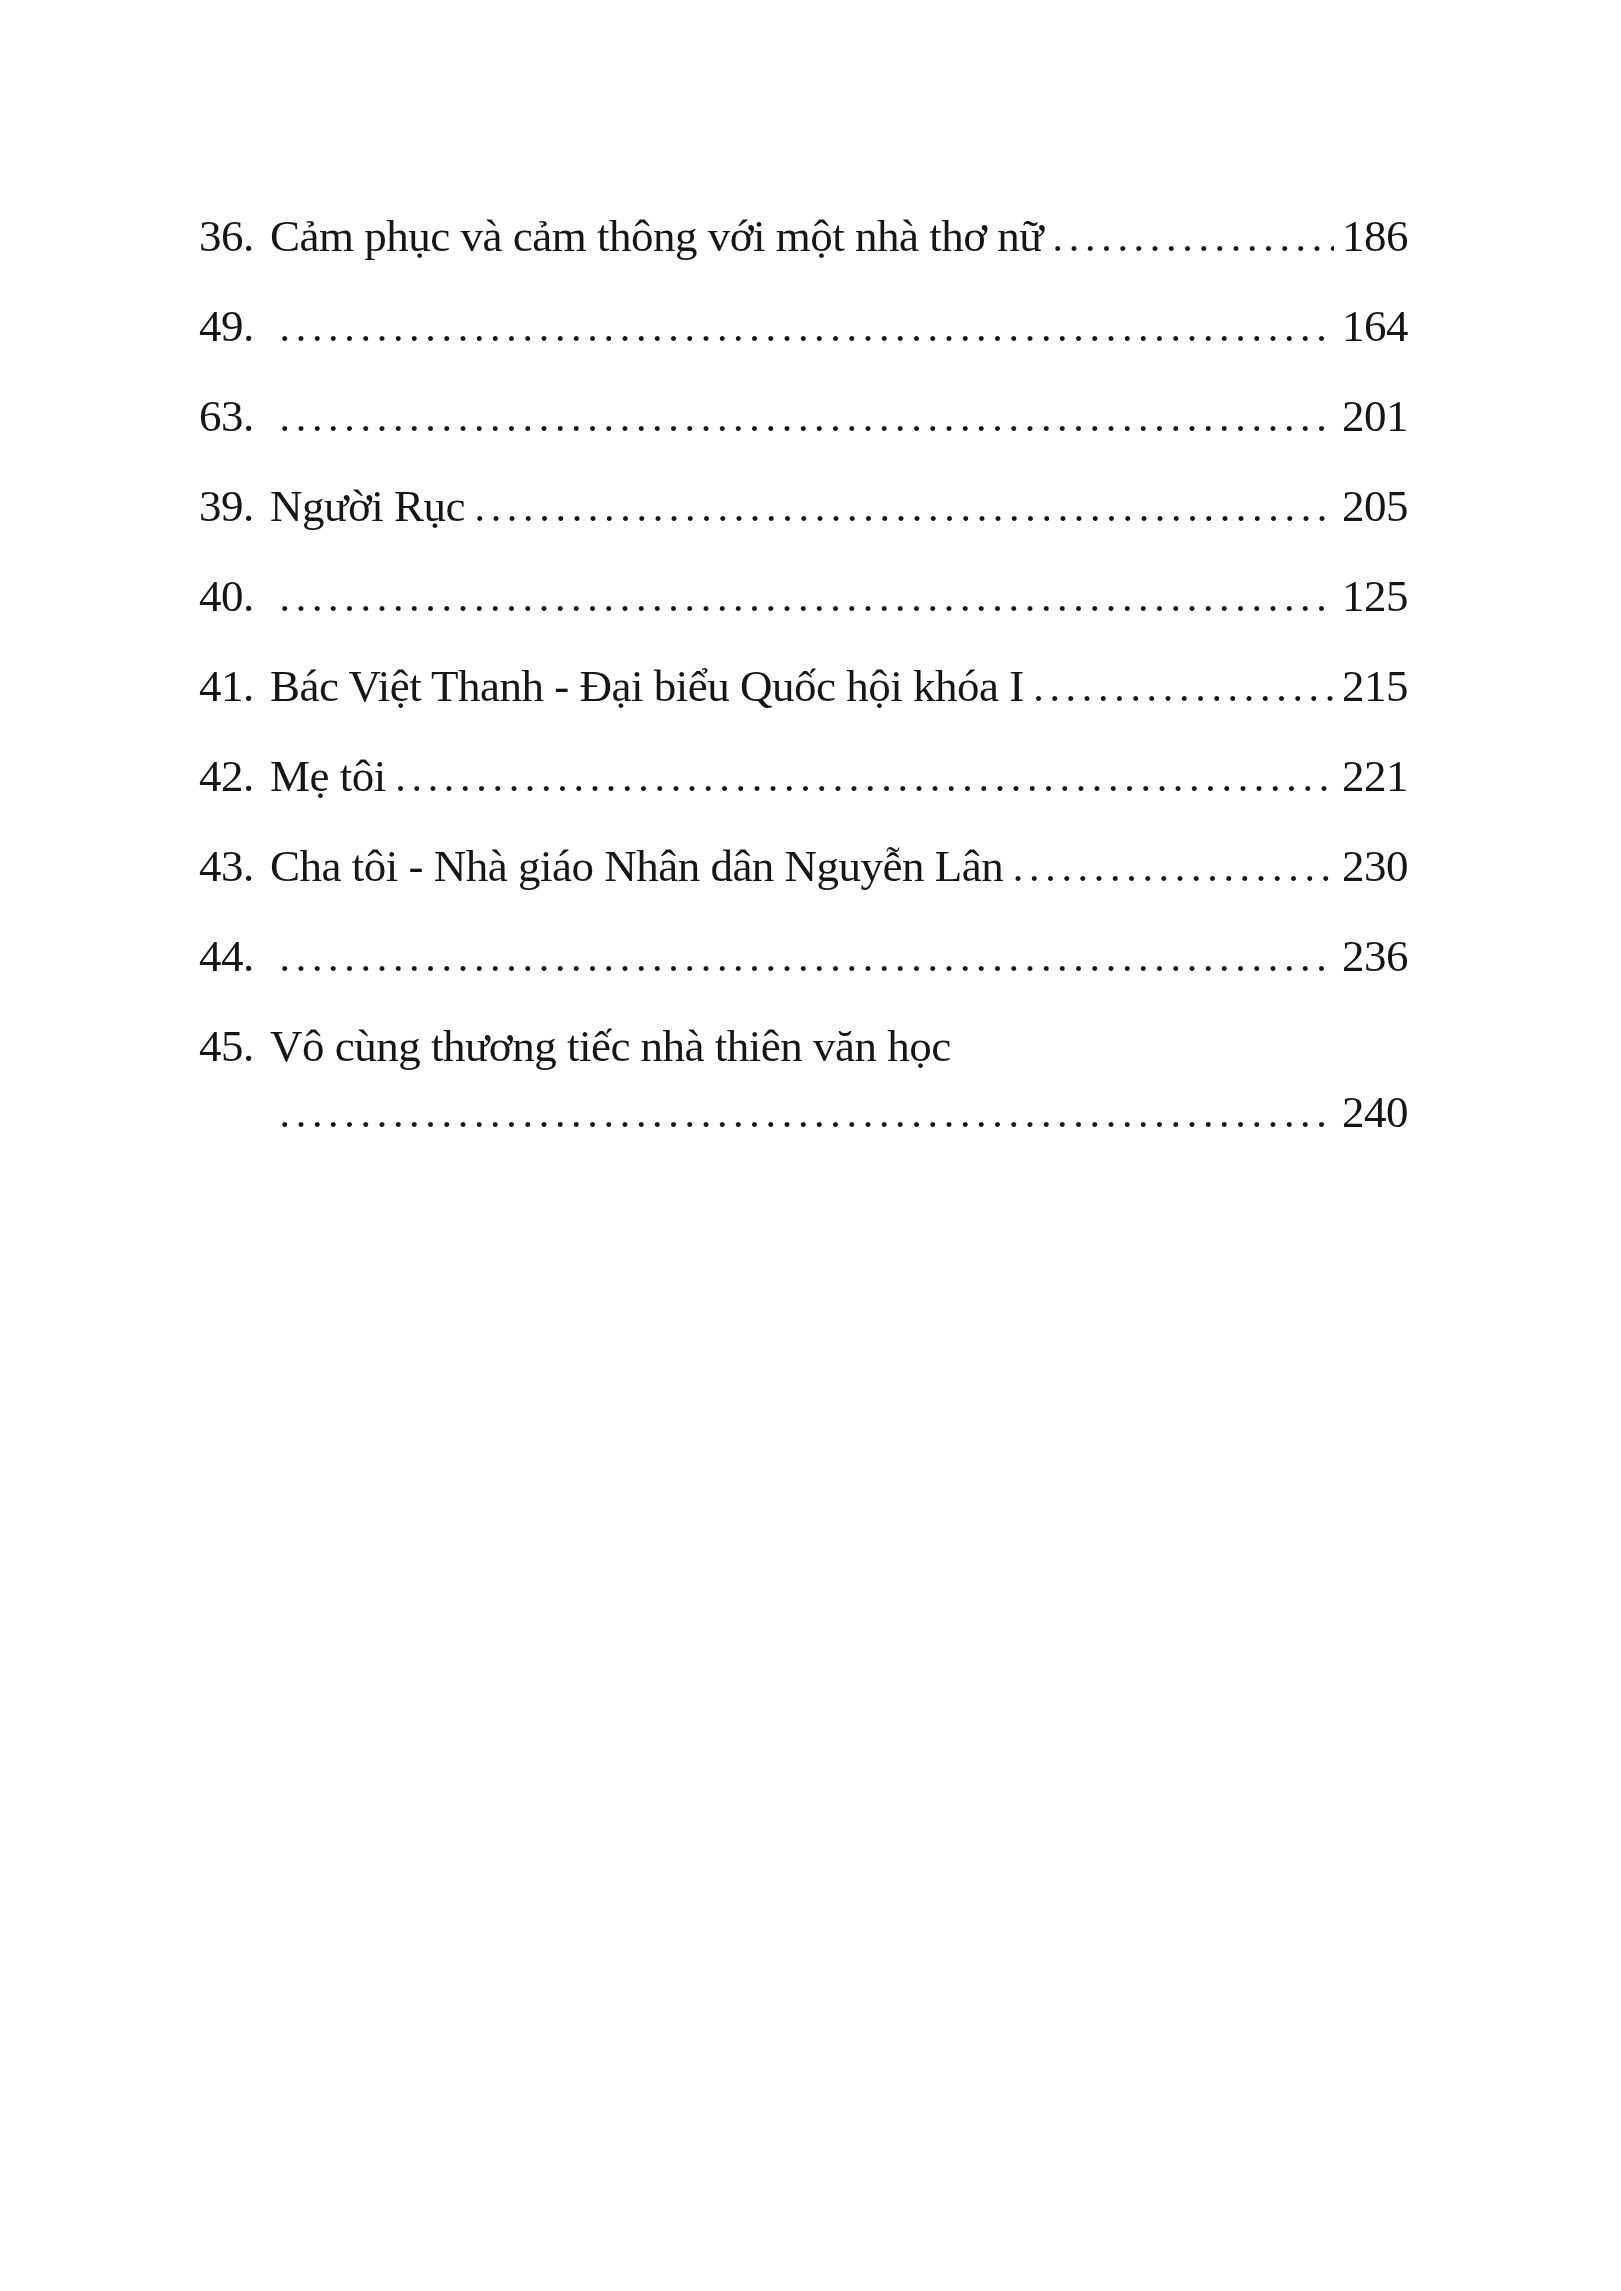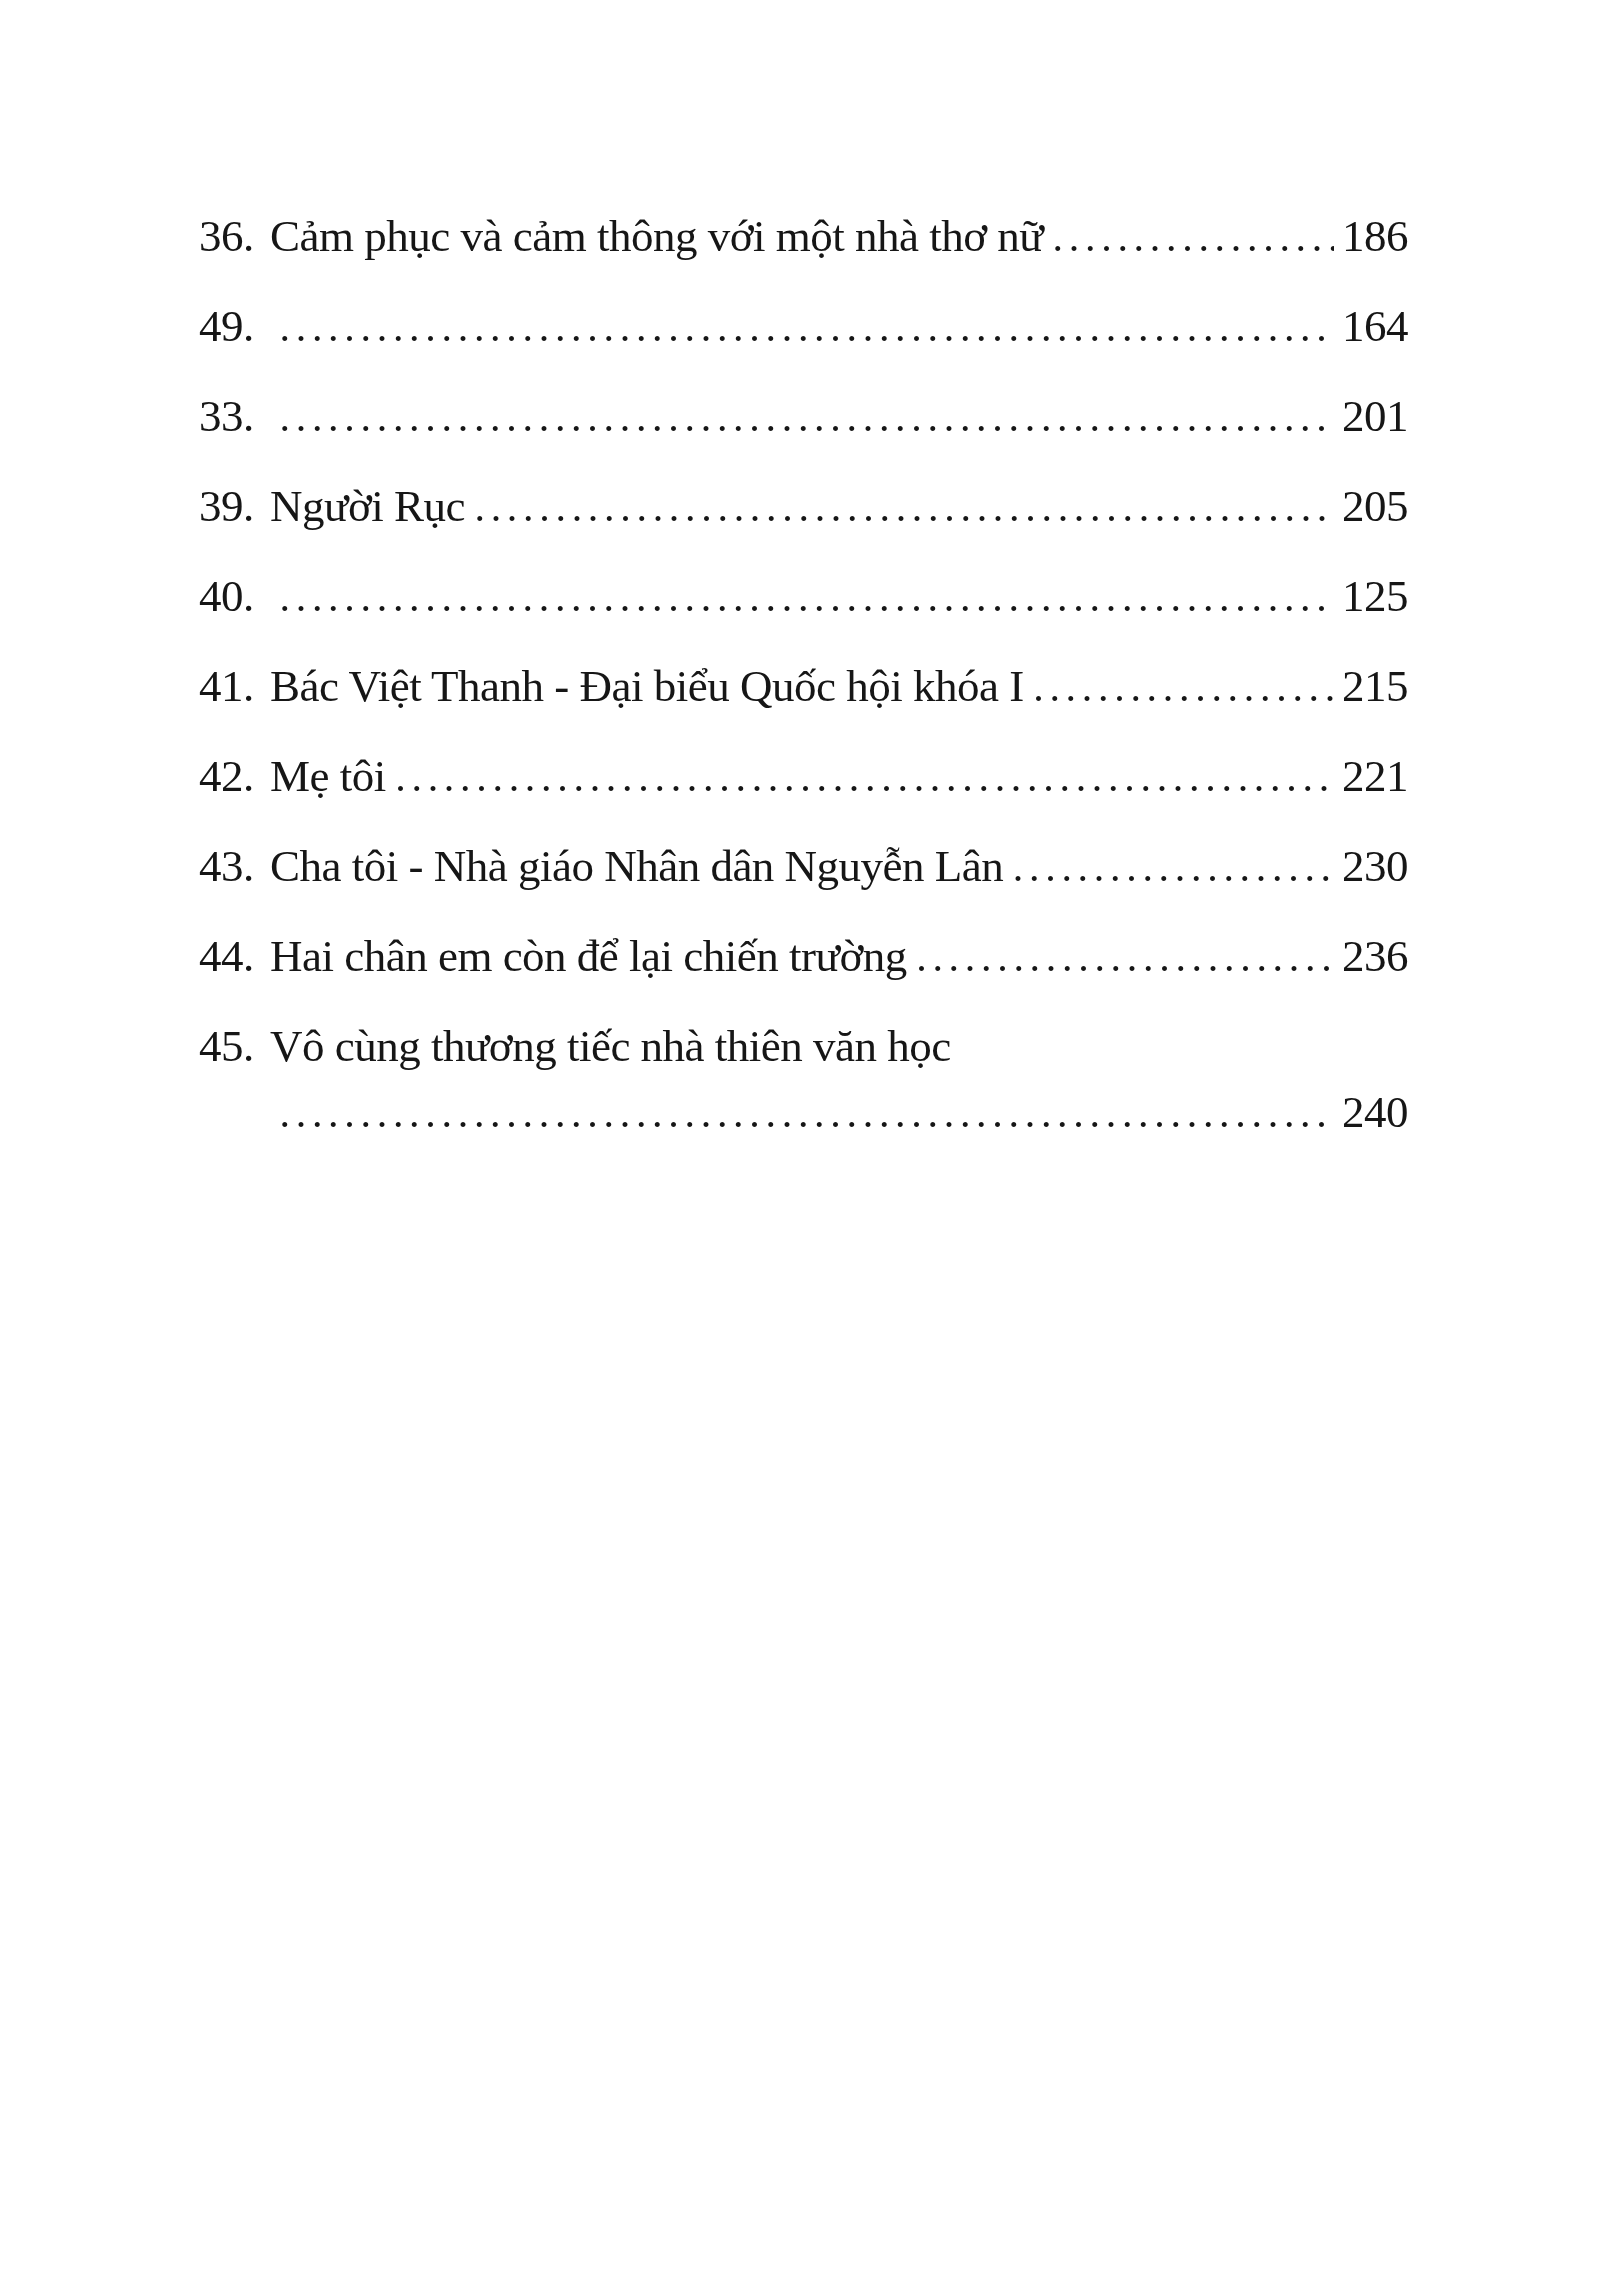--- a/index.html
+++ b/index.html
@@ -59,21 +59,21 @@
     <span class="title">Cảm phục và cảm thông với một nhà thơ nữ</span>
     <span class="dots">........................................................................................................................................................................................................</span>
     <span class="page-num">186</span>
   </div>
     <div class="row">
     <span class="num">49.</span>
     <span class="dots">........................................................................................................................................................................................................</span>
     <span class="page-num">164</span>
   </div>
     <div class="row">
-    <span class="num">33.</span>
+    <span class="num">63.</span>
     <span class="dots">........................................................................................................................................................................................................</span>
     <span class="page-num">201</span>
   </div>
     <div class="row">
     <span class="num">39.</span>
     <span class="title">Người Rục</span>
     <span class="dots">........................................................................................................................................................................................................</span>
     <span class="page-num">205</span>
   </div>
     <div class="row">
@@ -94,21 +94,20 @@
     <span class="page-num">221</span>
   </div>
     <div class="row">
     <span class="num">43.</span>
     <span class="title">Cha tôi - Nhà giáo Nhân dân Nguyễn Lân</span>
     <span class="dots">........................................................................................................................................................................................................</span>
     <span class="page-num">230</span>
   </div>
     <div class="row">
     <span class="num">44.</span>
-    <span class="title">Hai chân em còn để lại chiến trường</span>
     <span class="dots">........................................................................................................................................................................................................</span>
     <span class="page-num">236</span>
   </div>
     <div class="row row--tight">
     <span class="num">45.</span>
     <span class="title">Vô cùng thương tiếc nhà thiên văn học</span>
     <span class="dots"></span>
     <span class="page-num"></span>
   </div>
     <div class="row">

